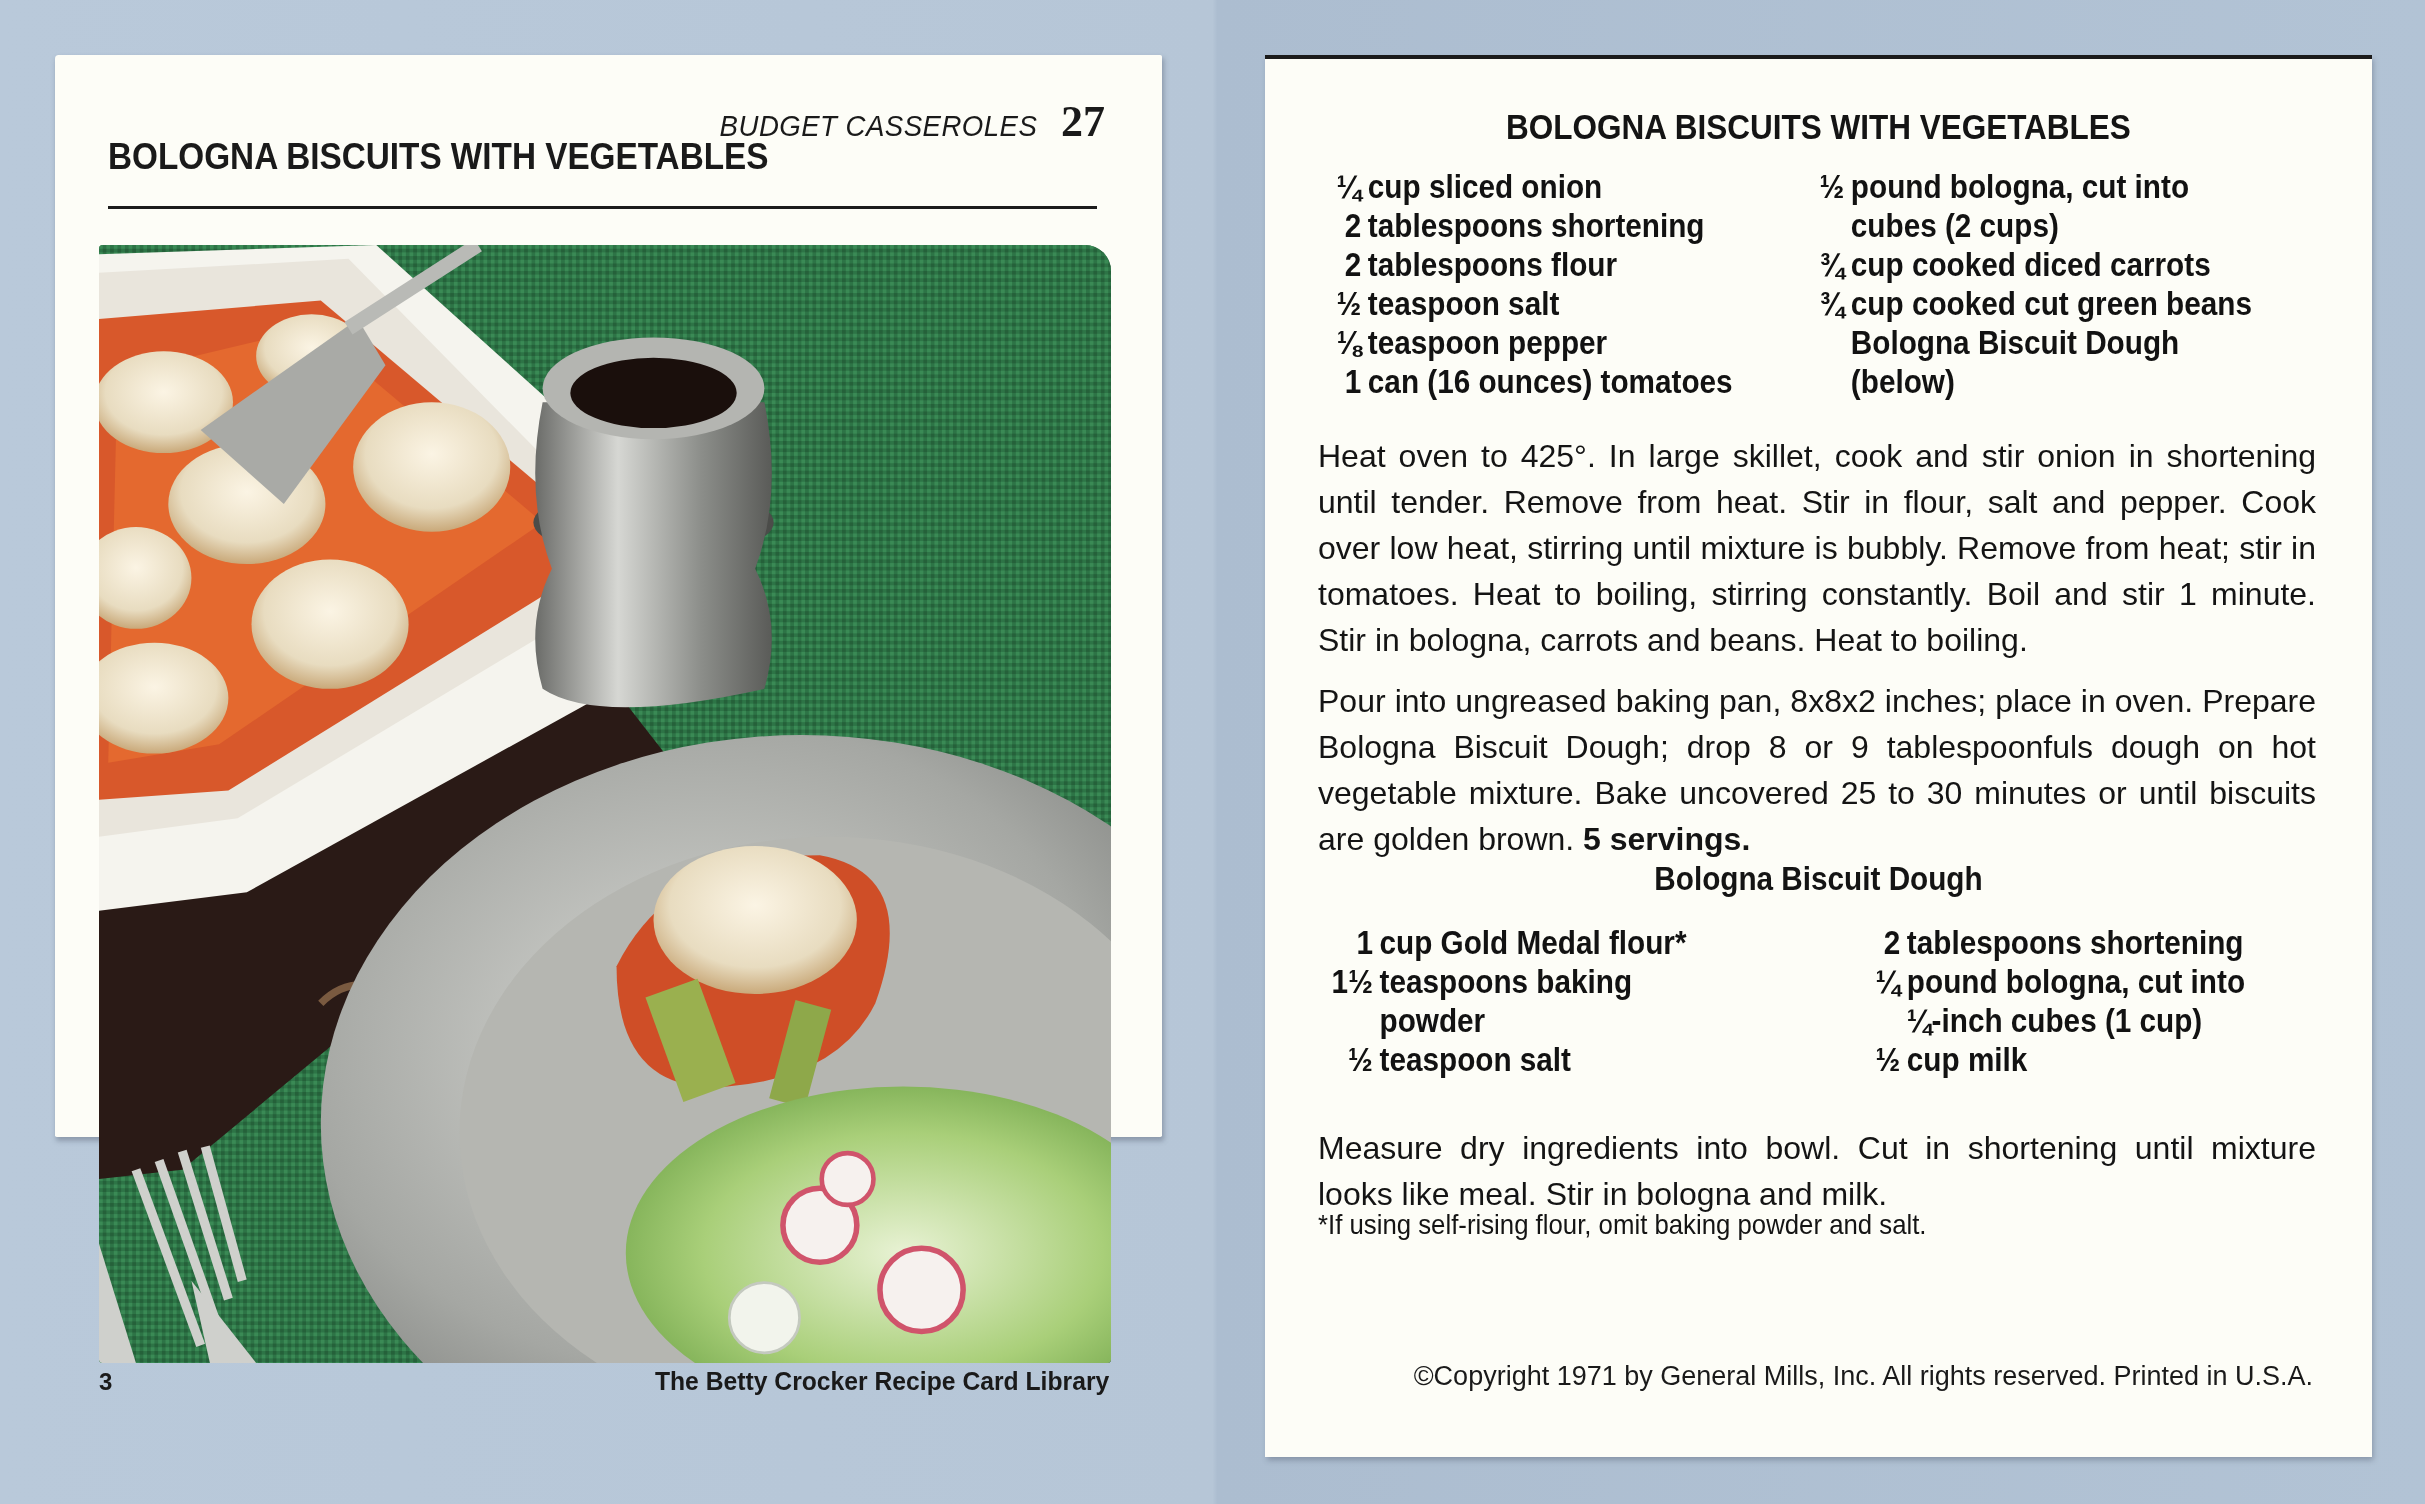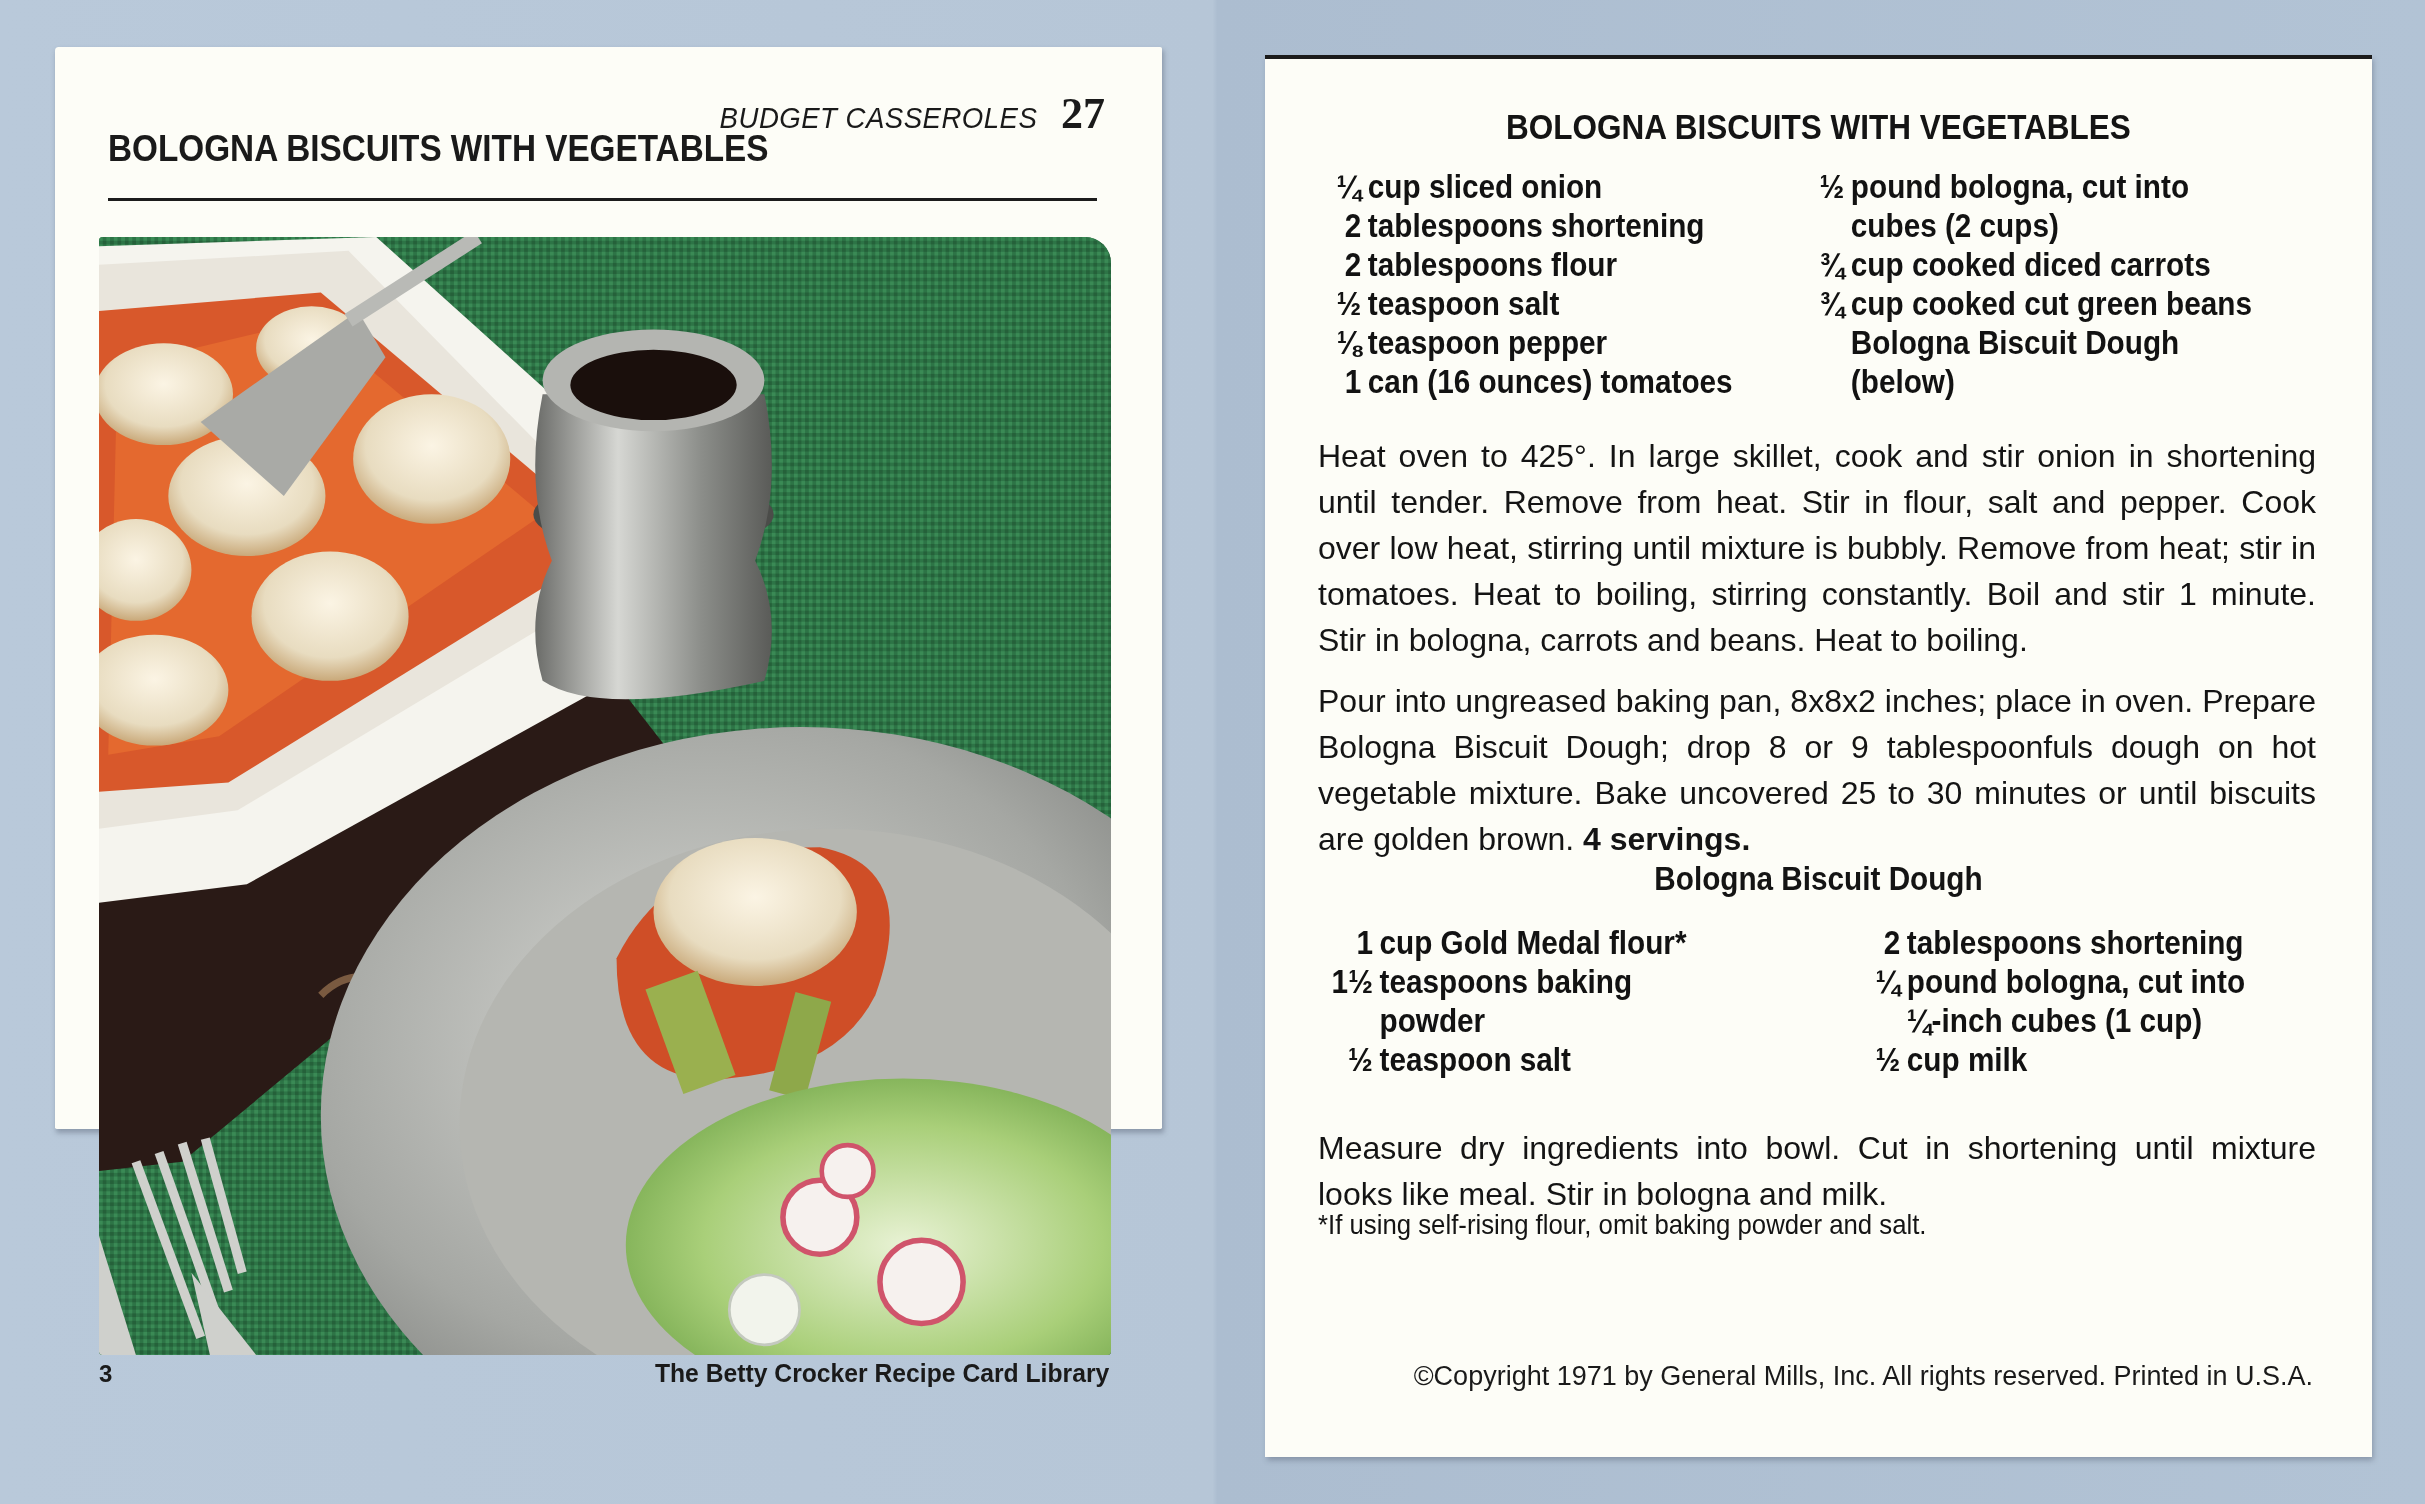--- a/index.html
+++ b/index.html
@@ -7,21 +7,21 @@
     width: 2426px; height: 1505px; position: relative; overflow: hidden;
     background: linear-gradient(90deg, #b9c9da 0%, #b6c6d7 50%, #acbdd0 50.2%, #b2c3d5 100%);
     font-family: "Liberation Sans", sans-serif;
     color: #111;
   }
   .card {
     position: absolute; background: #fdfdf7;
     box-shadow: 1.8px 3.7px 5.5px rgba(60,70,90,0.35);
   }
   
-  #left-card { left: 55px; top: 47px; width: 1107px; height: 1082px; border-radius: 3.7px 1.8px 1.8px 1.8px; }
+  #left-card { left: 55px; top: 55px; width: 1107px; height: 1082px; border-radius: 3.7px 1.8px 1.8px 1.8px; }
   .category-line {
     position: absolute; right: 57px; top: 41px;
     display: flex; align-items: baseline; gap: 24px;
   }
   .category {
     font-family: "Liberation Sans", sans-serif; font-style: italic; font-size: 30px;
     letter-spacing: 0.5px; color: #1a1a1a; transform: scaleX(0.92); transform-origin: right;
   }
   .page-num {
     font-family: Liberation Serif, serif; font-weight: bold; font-size: 44px; color: #1a1a1a;
@@ -234,21 +234,21 @@
         <span class="ing-qty"></span>
         <span class="ing-text">Bologna Biscuit Dough</span>
       </div>
     <div class="ing-row">
         <span class="ing-qty"></span>
         <span class="ing-text">(below)</span>
       </div>
   </div>
 
   <div class="para" id="para-1">Heat oven to 425°. In large skillet, cook and stir onion in short­ening until tender. Remove from heat. Stir in flour, salt and pepper. Cook over low heat, stirring until mixture is bubbly. Remove from heat; stir in tomatoes. Heat to boiling, stirring constantly. Boil and stir 1 minute. Stir in bologna, carrots and beans. Heat to boiling.</div>
-  <div class="para" id="para-2"><span>Pour into ungreased baking pan, 8x8x2 inches; place in oven. Prepare Bologna Biscuit Dough; drop 8 or 9 tablespoonfuls dough on hot vegetable mixture. Bake uncovered 25 to 30 min­utes or until biscuits are golden brown.</span> <b>4 servings.</b></div>
+  <div class="para" id="para-2"><span>Pour into ungreased baking pan, 8x8x2 inches; place in oven. Prepare Bologna Biscuit Dough; drop 8 or 9 tablespoonfuls dough on hot vegetable mixture. Bake uncovered 25 to 30 min­utes or until biscuits are golden brown.</span> <b>5 servings.</b></div>
 
   <div class="sub-title">Bologna Biscuit Dough</div>
 
   <div class="ing-col" id="dough-left">
     <div class="ing-row">
         <span class="ing-qty wide">1</span>
         <span class="ing-text">cup Gold Medal flour*</span>
       </div>
     <div class="ing-row">
         <span class="ing-qty wide">1½</span>

